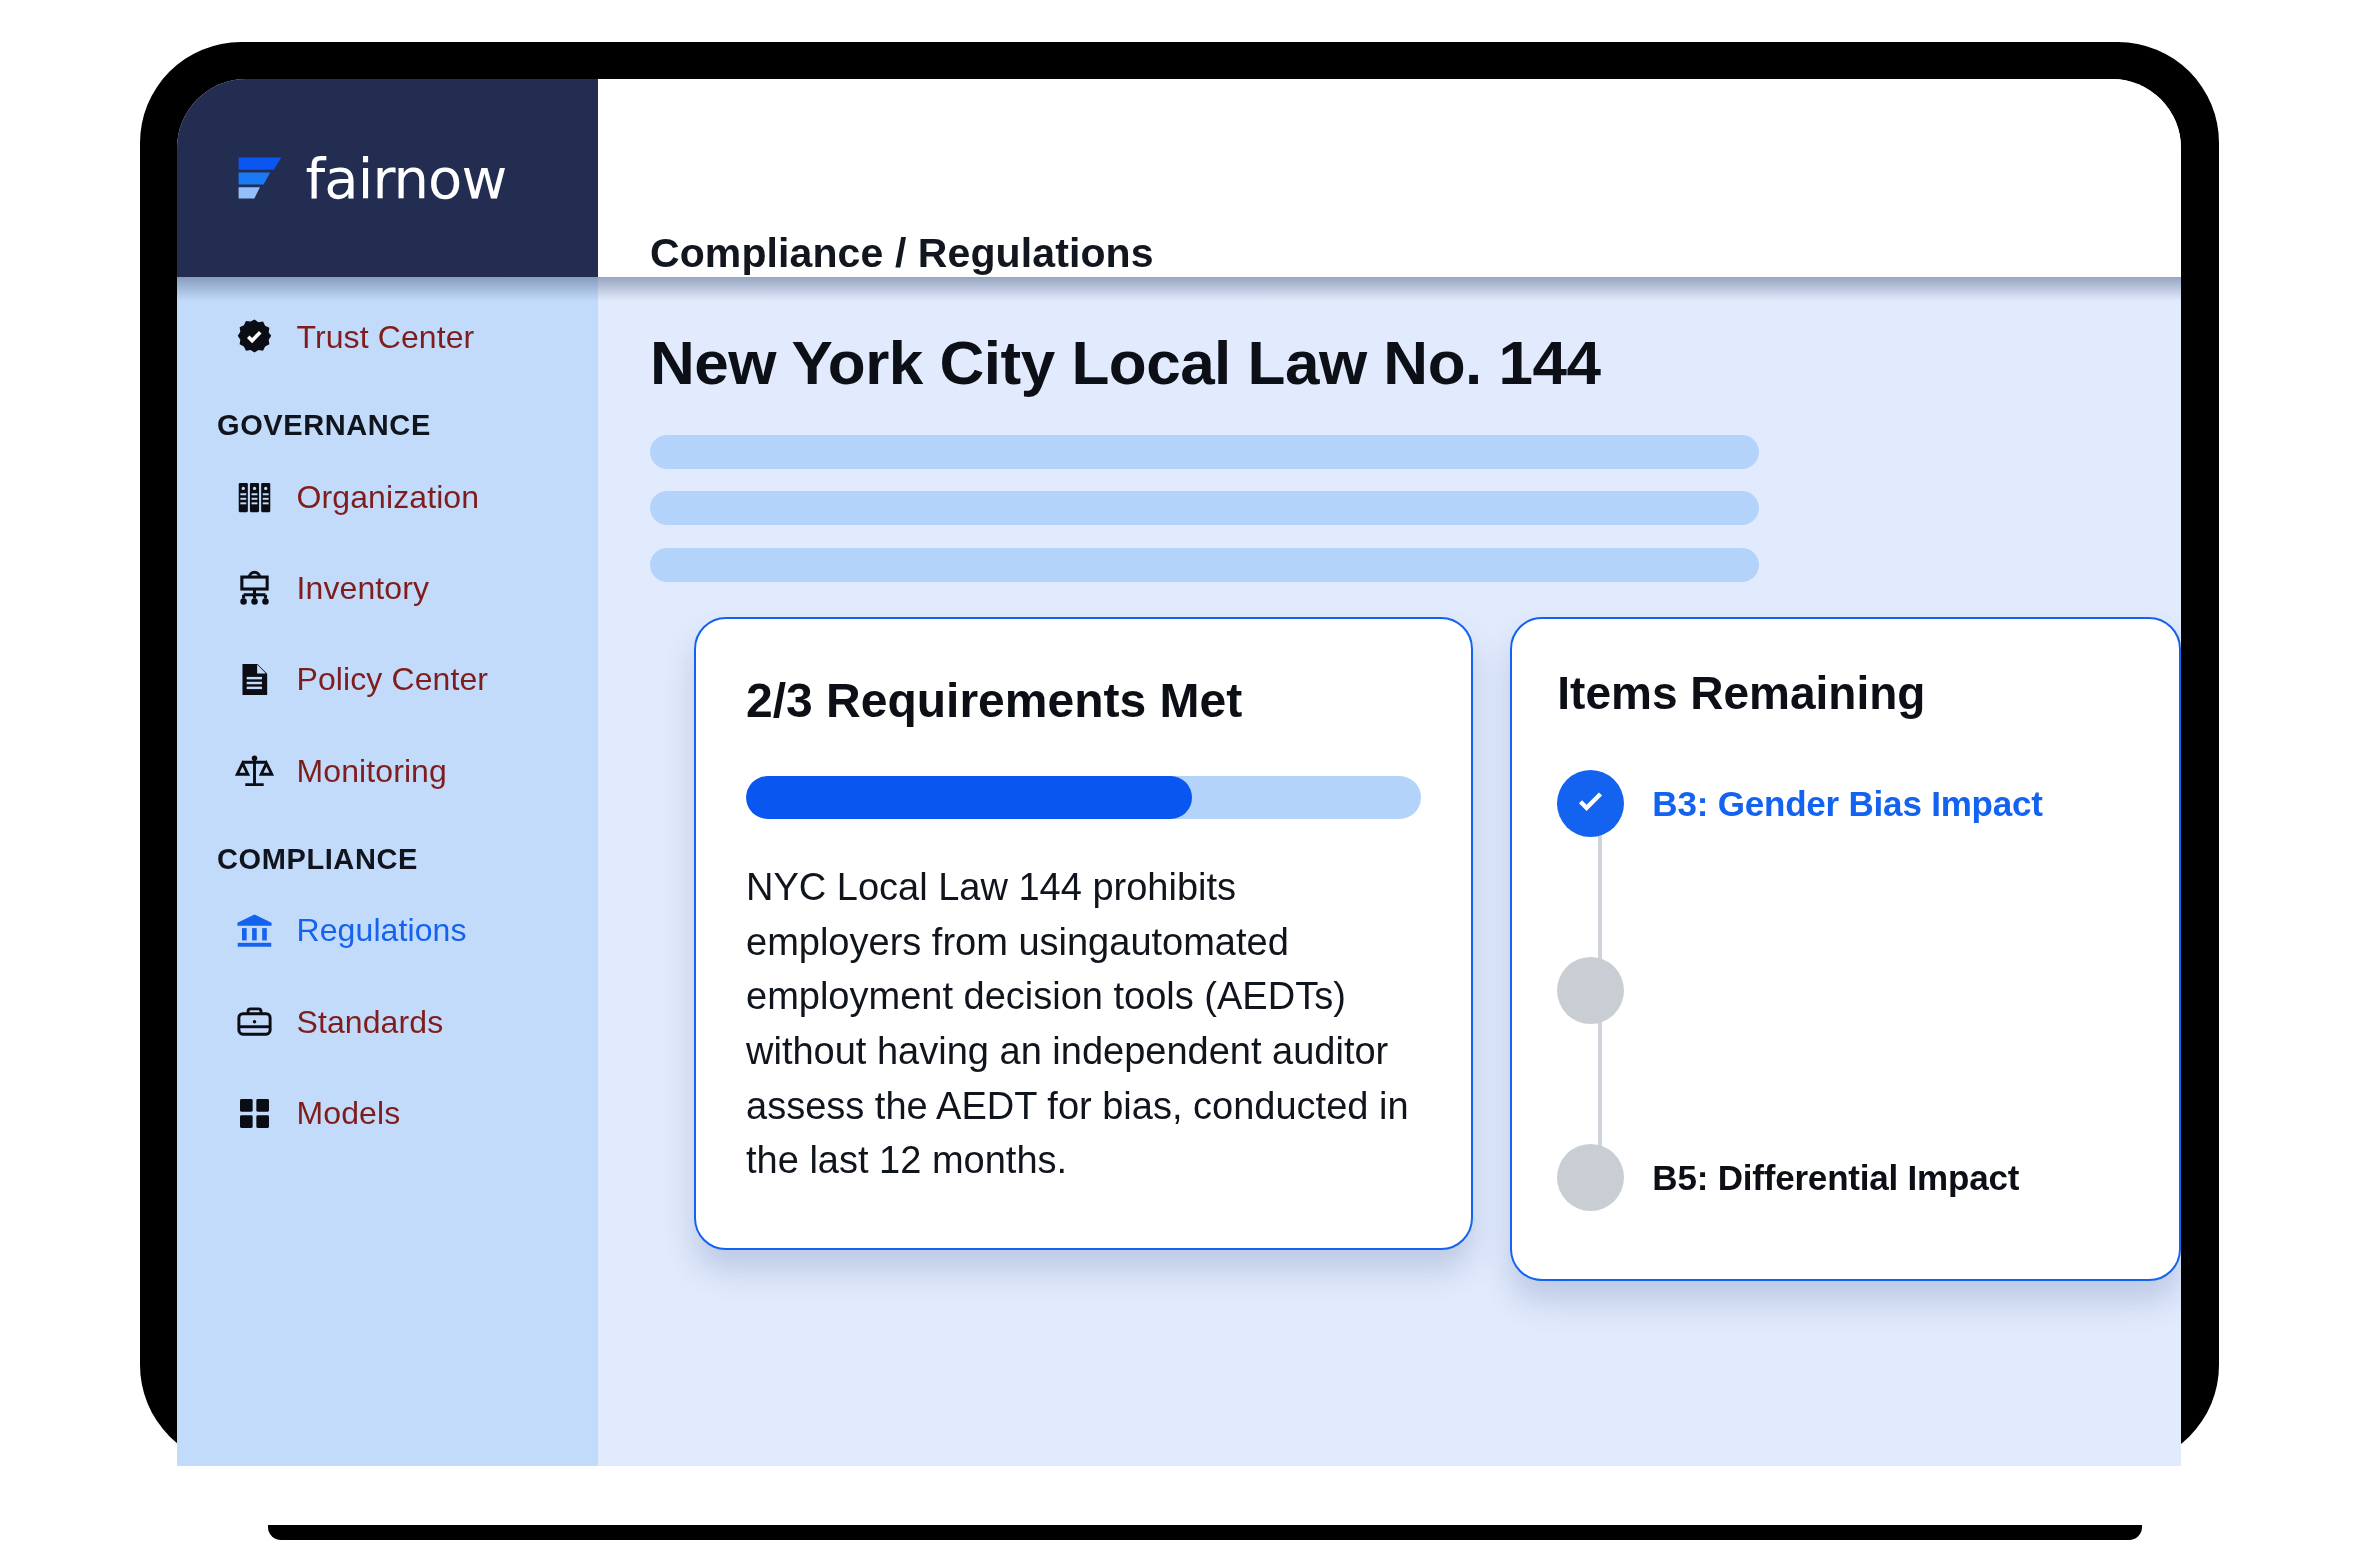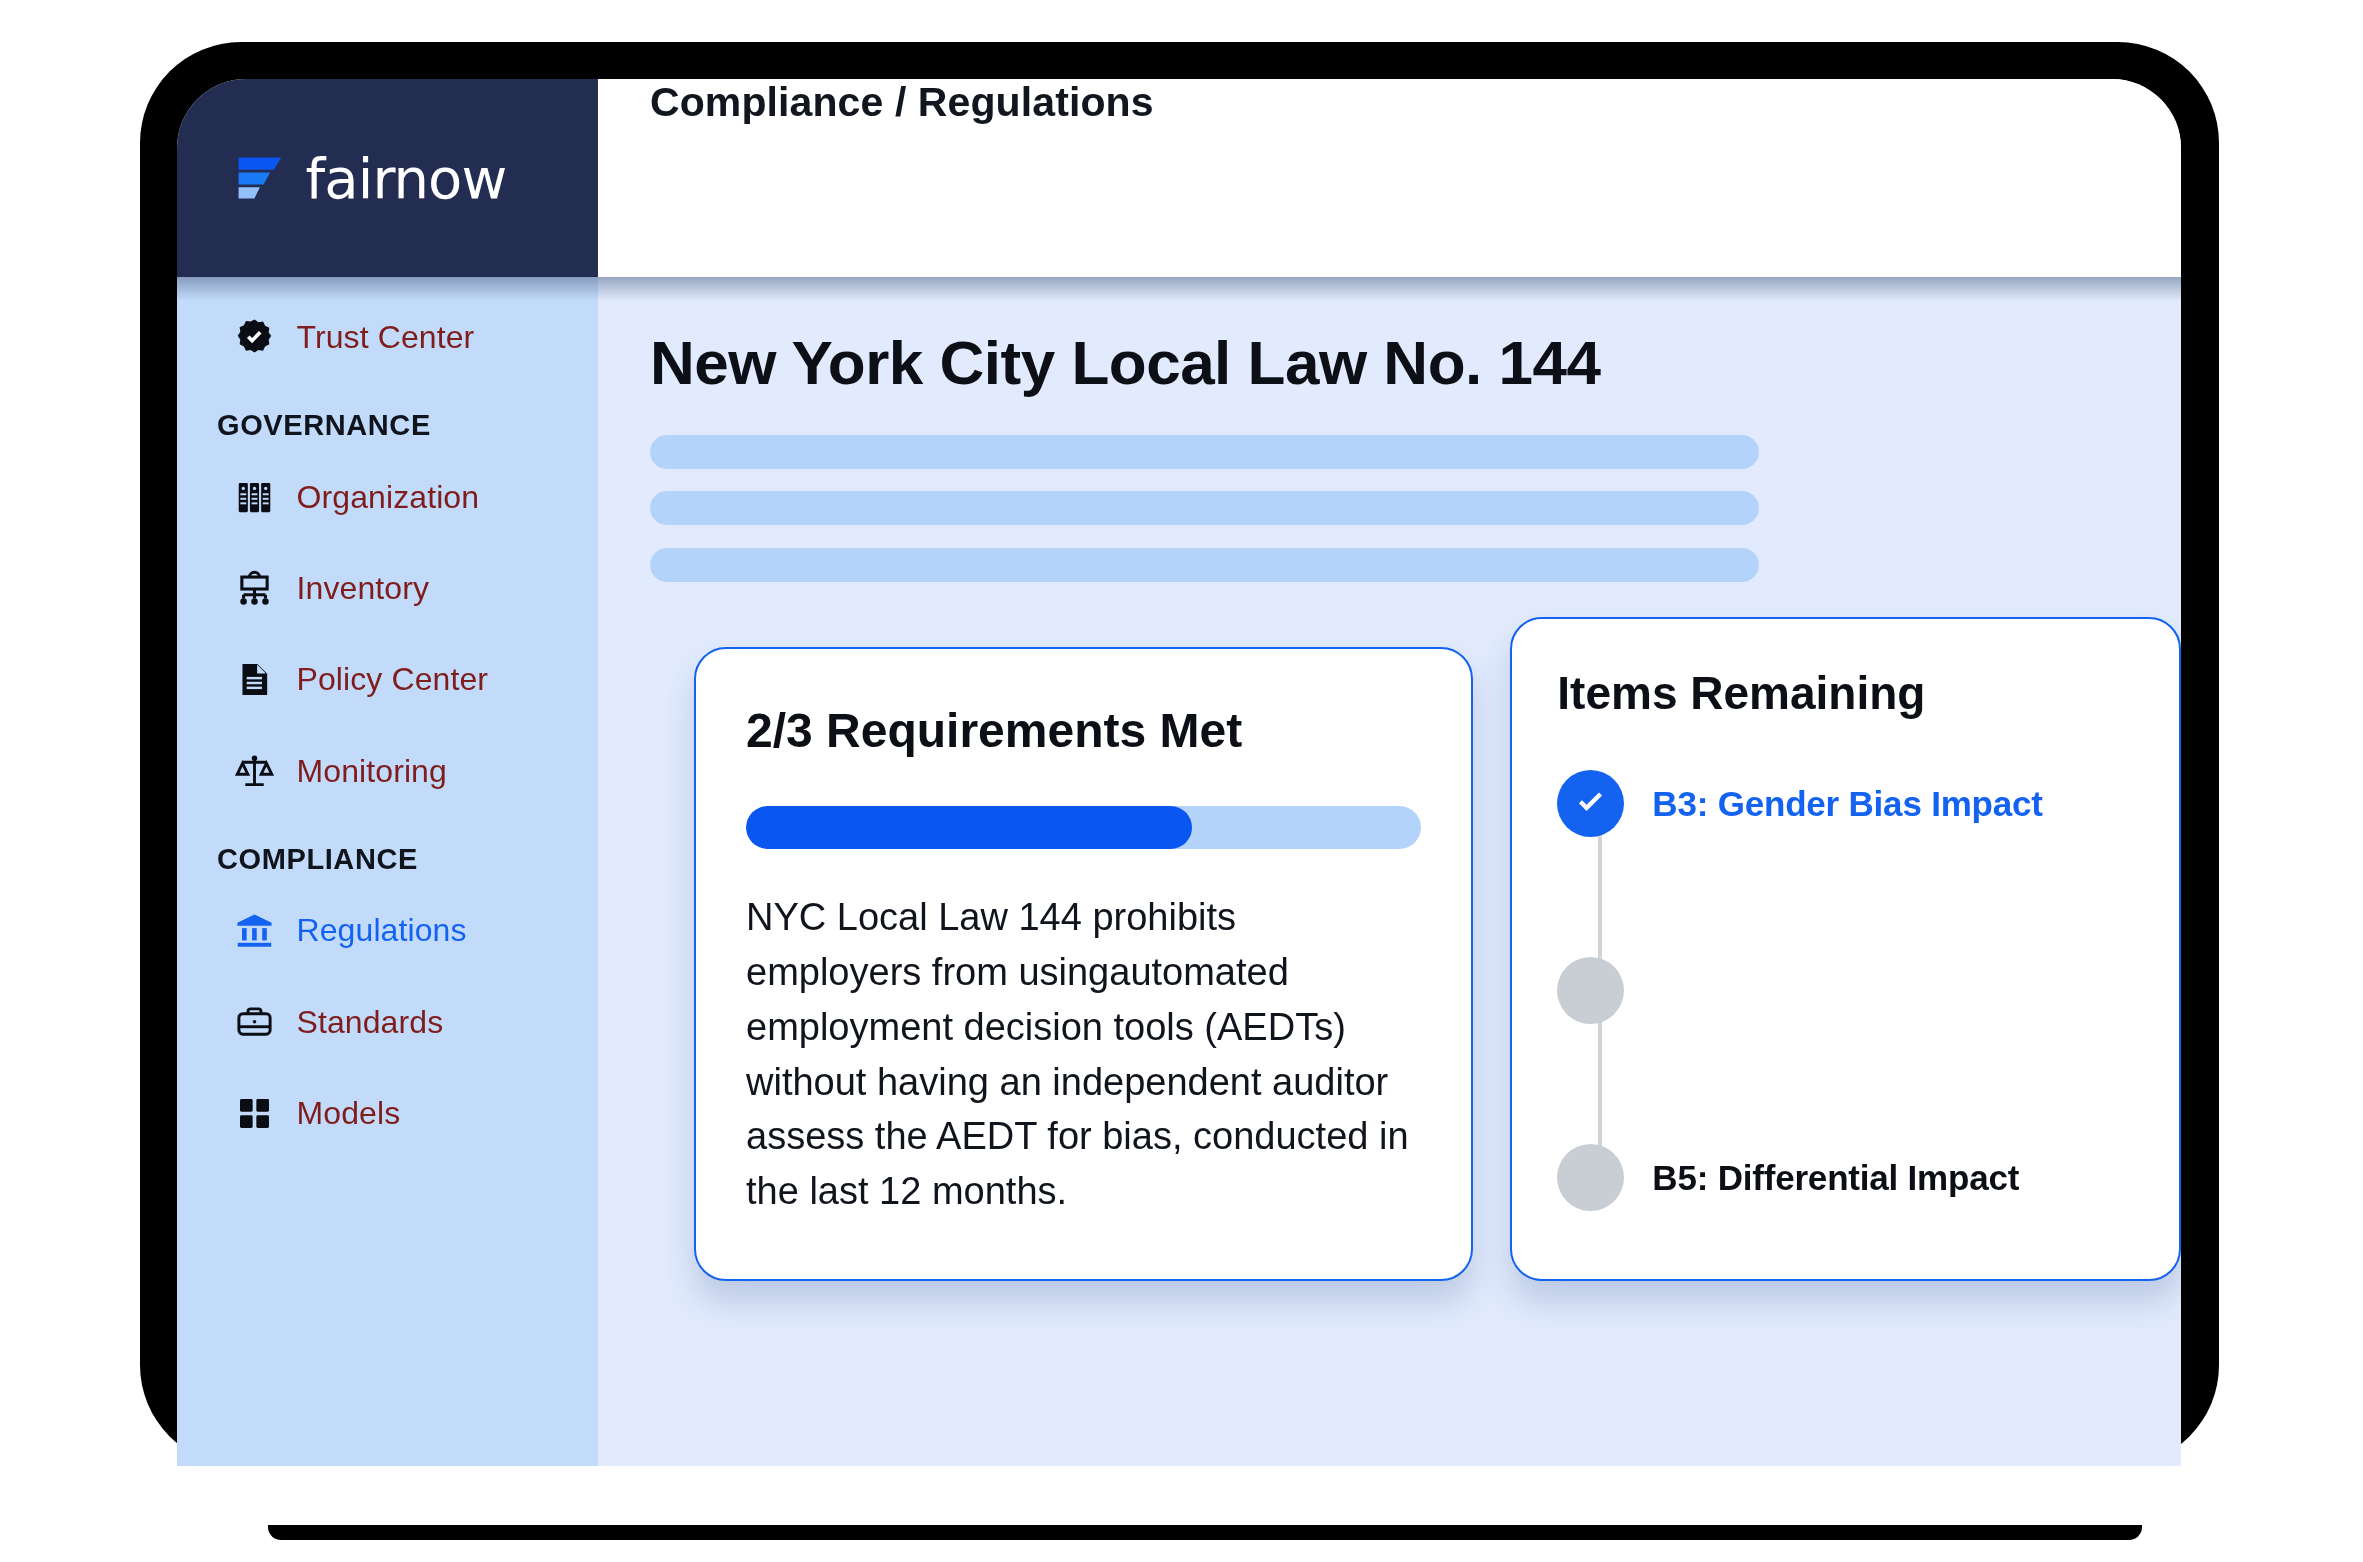--- a/index.html
+++ b/index.html
@@ -25,21 +25,21 @@
     position:absolute;left:0;top:0;width:421px;height:198px;
     background:#222d51;display:flex;align-items:center;padding-left:56px;
     box-sizing:border-box;
   }
   #logo-mark{width:52px;height:52px;margin-right:20.5px;flex:none;}
   #logo-word{color:#ffffff;font-size:56px;font-weight:400;letter-spacing:-0.9px;
              font-family:"DejaVu Sans",sans-serif;}
 
   #topbar{
     position:absolute;left:421px;top:0;right:0;height:198px;background:#ffffff;
-    display:flex;align-items:flex-start;padding-left:52px;box-sizing:border-box;
+    display:flex;align-items:flex-end;padding-left:52px;box-sizing:border-box;
   }
   #breadcrumb{font-size:41px;font-weight:bold;color:#11161f;letter-spacing:0.1px;}
 
   #header-shadow{
     position:absolute;left:0;top:198px;right:0;height:24px;
     background:linear-gradient(180deg,rgba(60,80,120,.45) 0%,rgba(60,80,120,0) 100%);
     pointer-events:none;z-index:5;
   }
 
   
@@ -64,21 +64,21 @@
   
   #content{
     position:absolute;left:421px;top:198px;right:0;bottom:0;
     background:#e2ebfd;padding:50px 0 0 52px;box-sizing:border-box;
   }
   #page-title{font-size:62px;font-weight:bold;color:#0c0f16;letter-spacing:-0.5px;
               margin:0 0 37px 0;}
   .skeleton{height:34px;width:1109px;background:#b4d3fb;border-radius:17px;
             margin-bottom:22.4px;}
 
-  #cards{display:flex;gap:37px;margin-top:35px;align-items:flex-end;padding-left:44px;}
+  #cards{display:flex;gap:37px;margin-top:35px;align-items:flex-start;padding-left:44px;}
 
   .card{background:#ffffff;border:2.8px solid #1362f0;border-radius:32px;
         box-shadow:0 20.5px 32px rgba(40,70,130,.20);box-sizing:border-box;}
 
   #requirements-card{width:802px;padding:54px 50px 60px 50px;}
   #req-title{font-size:48px;font-weight:bold;color:#0c0f16;margin:0 0 48px 0;}
   #progress-track{width:100%;height:43px;background:#b4d3fb;border-radius:21.4px;
                   overflow:hidden;}
   #progress-fill{height:100%;background:#0a56f0;border-radius:21.4px;}
   #req-desc{font-size:38px;line-height:1.44;color:#10141c;margin:41px 0 0 0;}

